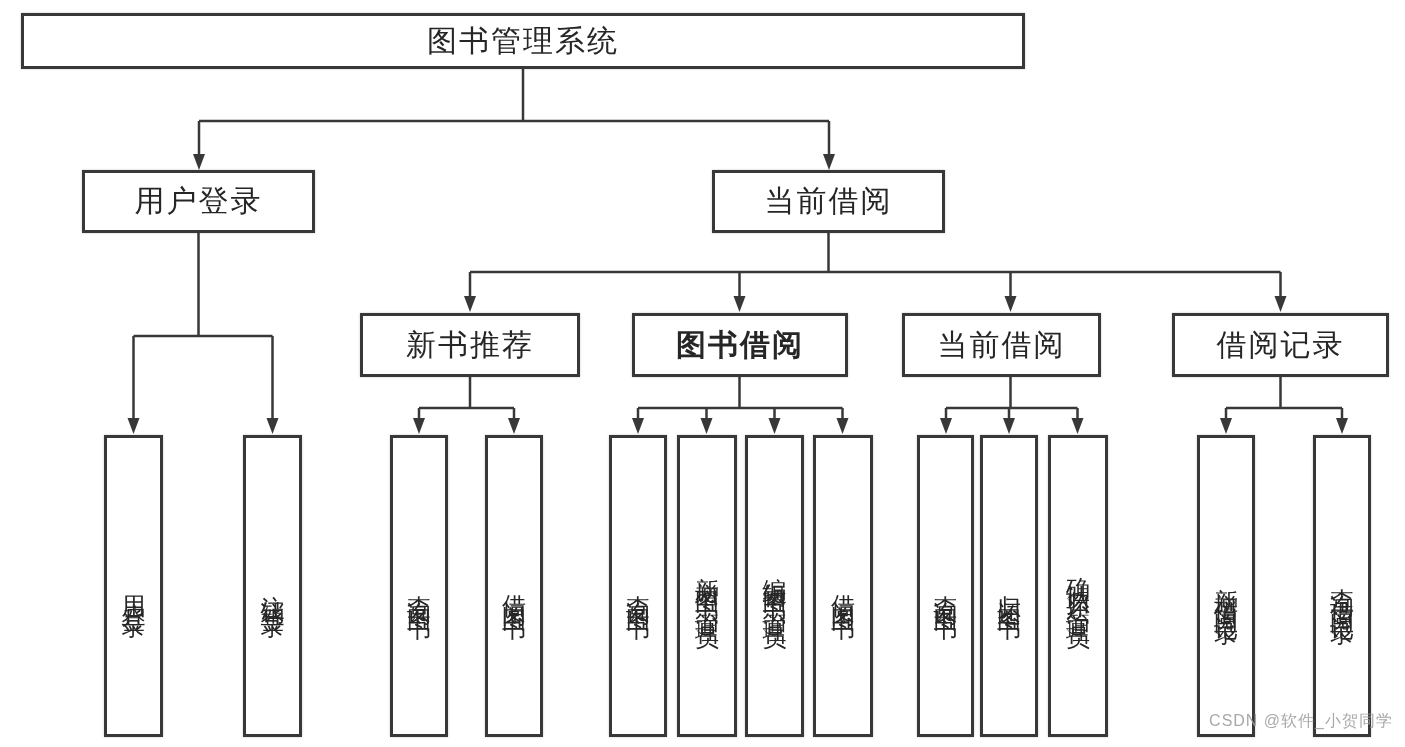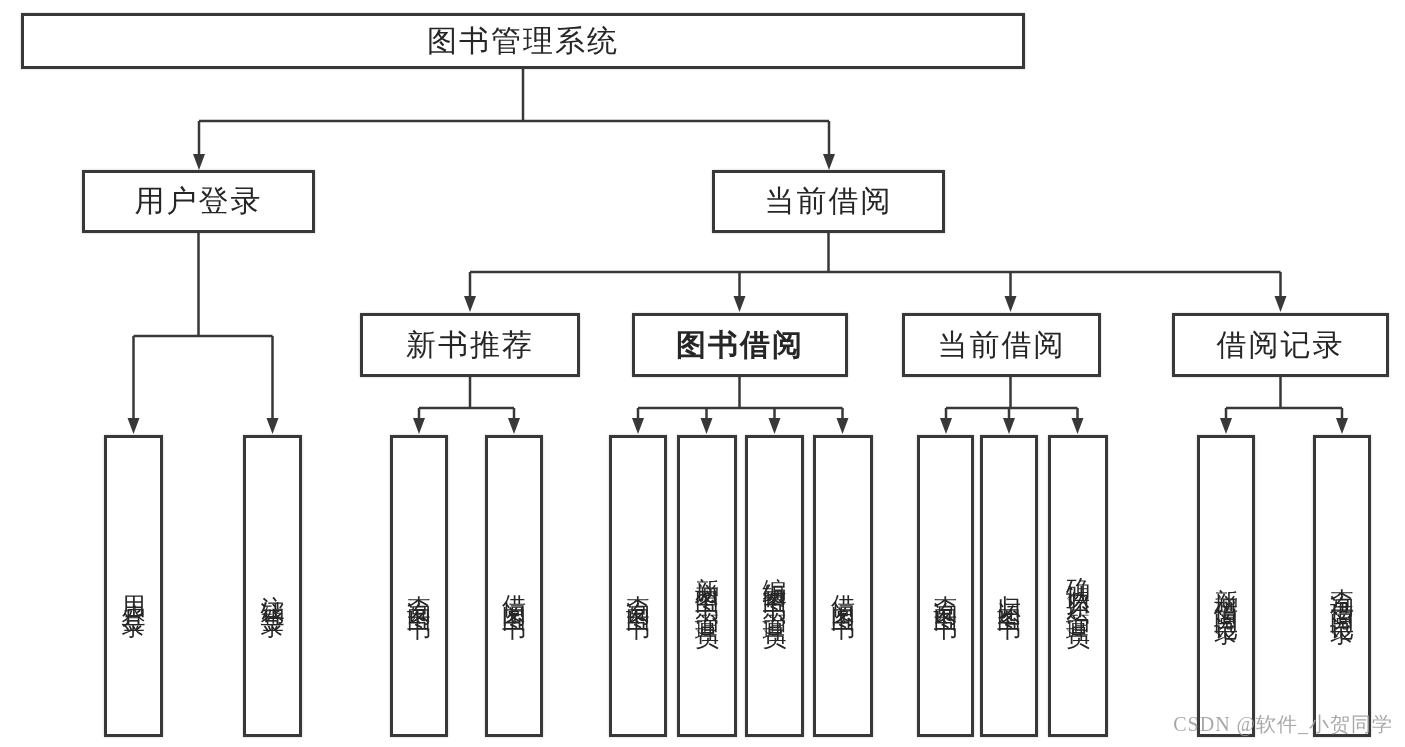--- a/index.html
+++ b/index.html
@@ -45,25 +45,24 @@
   .box.v .vlabel {
     letter-spacing: 7px;
     padding-top: 7px;
     line-height: 1;
   }
   .watermark {
     position: absolute;
     right: 12px;
     top: 711px;
     z-index: 5;
-    font-size: 20px;
+    font-size: 16px;
     color: rgba(158,158,158,0.9);
     letter-spacing: 1px;
     white-space: nowrap;
-    font-family: Liberation Serif, serif;
   }
 </style>
 </head>
 <body>
 
 <div class="canvas">
 
   <svg class="connectors" width="1405" height="747" viewBox="0 0 1405 747">
     <g stroke="#383838" stroke-width="2.5" fill="none">
       <path d="M523 69 V121 M199 121 H829 M199 121 V156 M829 121 V156"></path>

